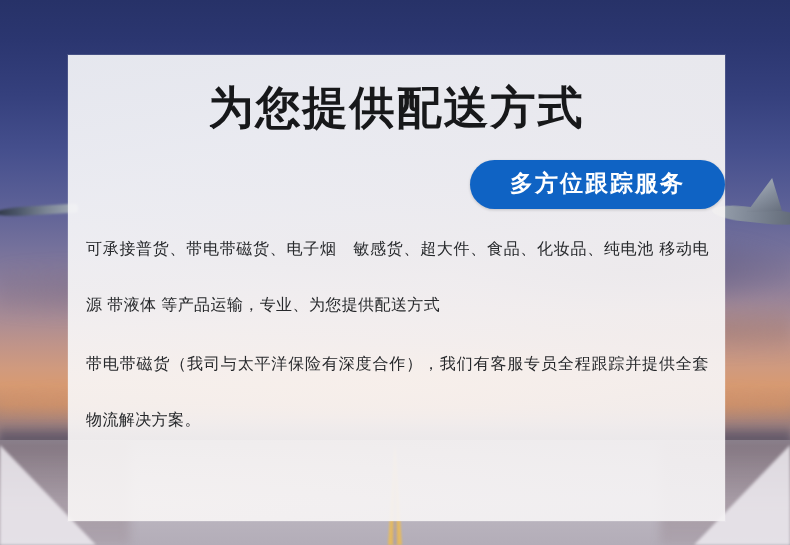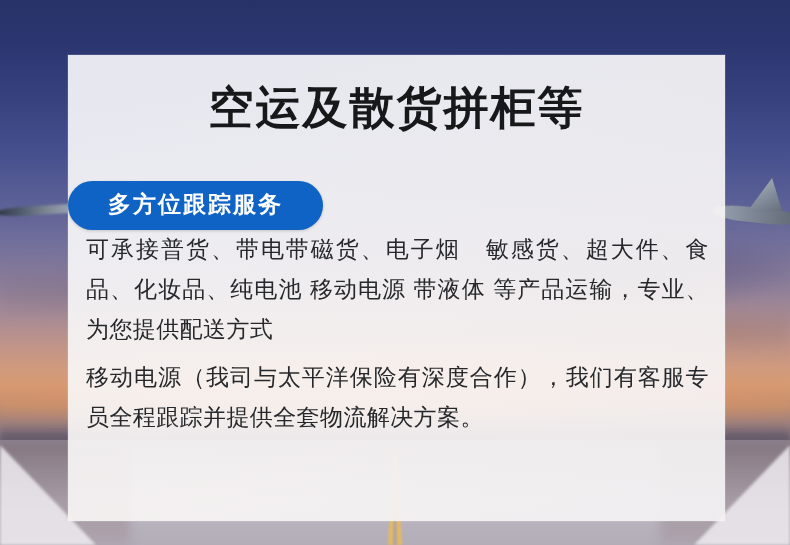--- a/index.html
+++ b/index.html
@@ -173,23 +173,23 @@
     line-height: 1;
     font-weight: 700;
     letter-spacing: 2px;
     color: #17181a;
     white-space: nowrap;
   }
 
   
   .badge-row {
     position: absolute;
-    left: 0; right: 0; top: 126px;
+    left: 0; right: 0; top: 105px;
     display: flex;
-    justify-content: flex-start;
+    justify-content: flex-end;
   }
   .badge {
     display: inline-block;
     background: #0f63c4;
     color: #ffffff;
     font-size: 23px;
     font-weight: 600;
     letter-spacing: 2px;
     padding: 8px 40px 10px;
     border-radius: 999px;
@@ -198,23 +198,23 @@
   }
 
   
   .body-copy {
     position: absolute;
     left: 18px;
     right: 16px;
     top: 166px;
   }
   .para {
-    margin: 8px 0 3px 0;
-    font-size: 23px;
-    line-height: 40px;
+    margin: 0 0 3px 0;
+    font-size: 16px;
+    line-height: 56px;
     color: #26282b;
     letter-spacing: .4px;
     text-align: justify;
     text-justify: inter-character;
   }
   .para:last-child { margin-bottom: 0; }
 </style>
 </head>
 <body>
 
@@ -233,25 +233,25 @@
     <div class="road-shoulder-l"></div>
     <div class="road-shoulder-r"></div>
     <div class="lane-edge-l"></div>
     <div class="lane-edge-r"></div>
     <div class="lane-center"></div>
     <div class="lane-center2"></div>
   </div>
 
   <div class="panel">
 
-    <div class="headline">空运及散货拼柜等</div>
+    <div class="headline">为您提供配送方式</div>
 
     <div class="badge-row">
       <span class="badge">多方位跟踪服务</span>
     </div>
 
     <div class="body-copy">
       <p class="para">可承接普货、带电带磁货、电子烟　敏感货、超大件、食品、化妆品、纯电池 移动电源 带液体 等产品运输，专业、为您提供配送方式</p>
-      <p class="para">移动电源（我司与太平洋保险有深度合作），我们有客服专员全程跟踪并提供全套物流解决方案。</p>
+      <p class="para">带电带磁货（我司与太平洋保险有深度合作），我们有客服专员全程跟踪并提供全套物流解决方案。</p>
     </div>
 
   </div>
 </div>
 
 </body></html>

